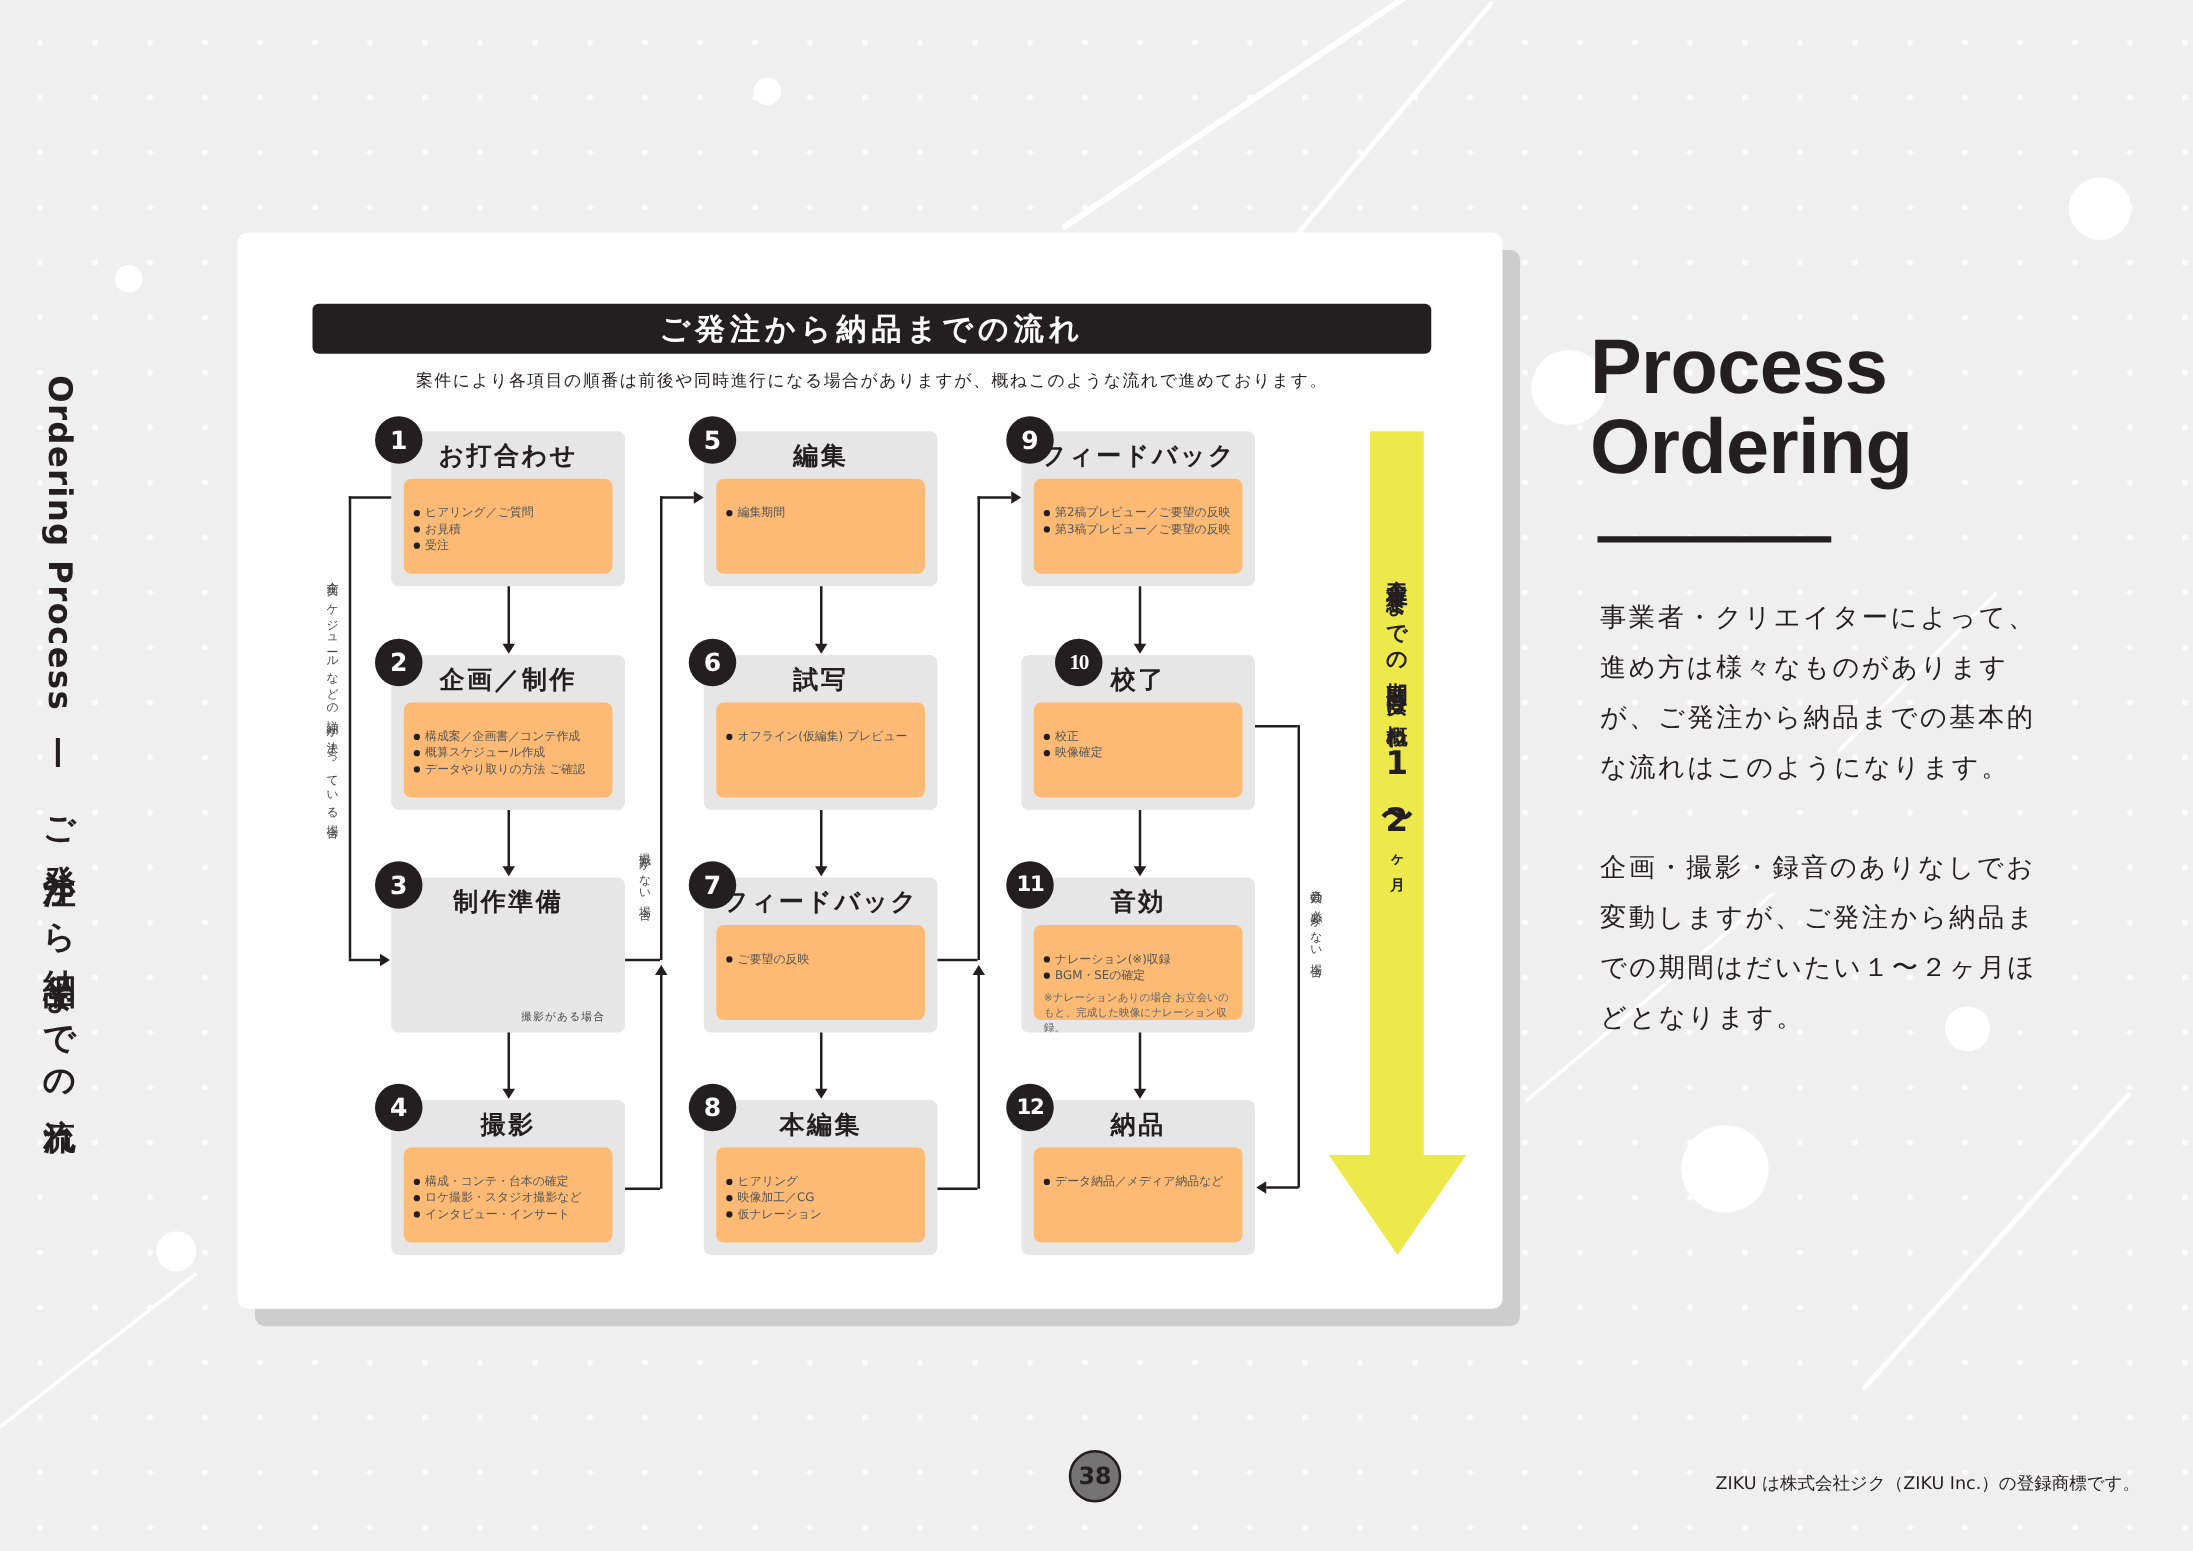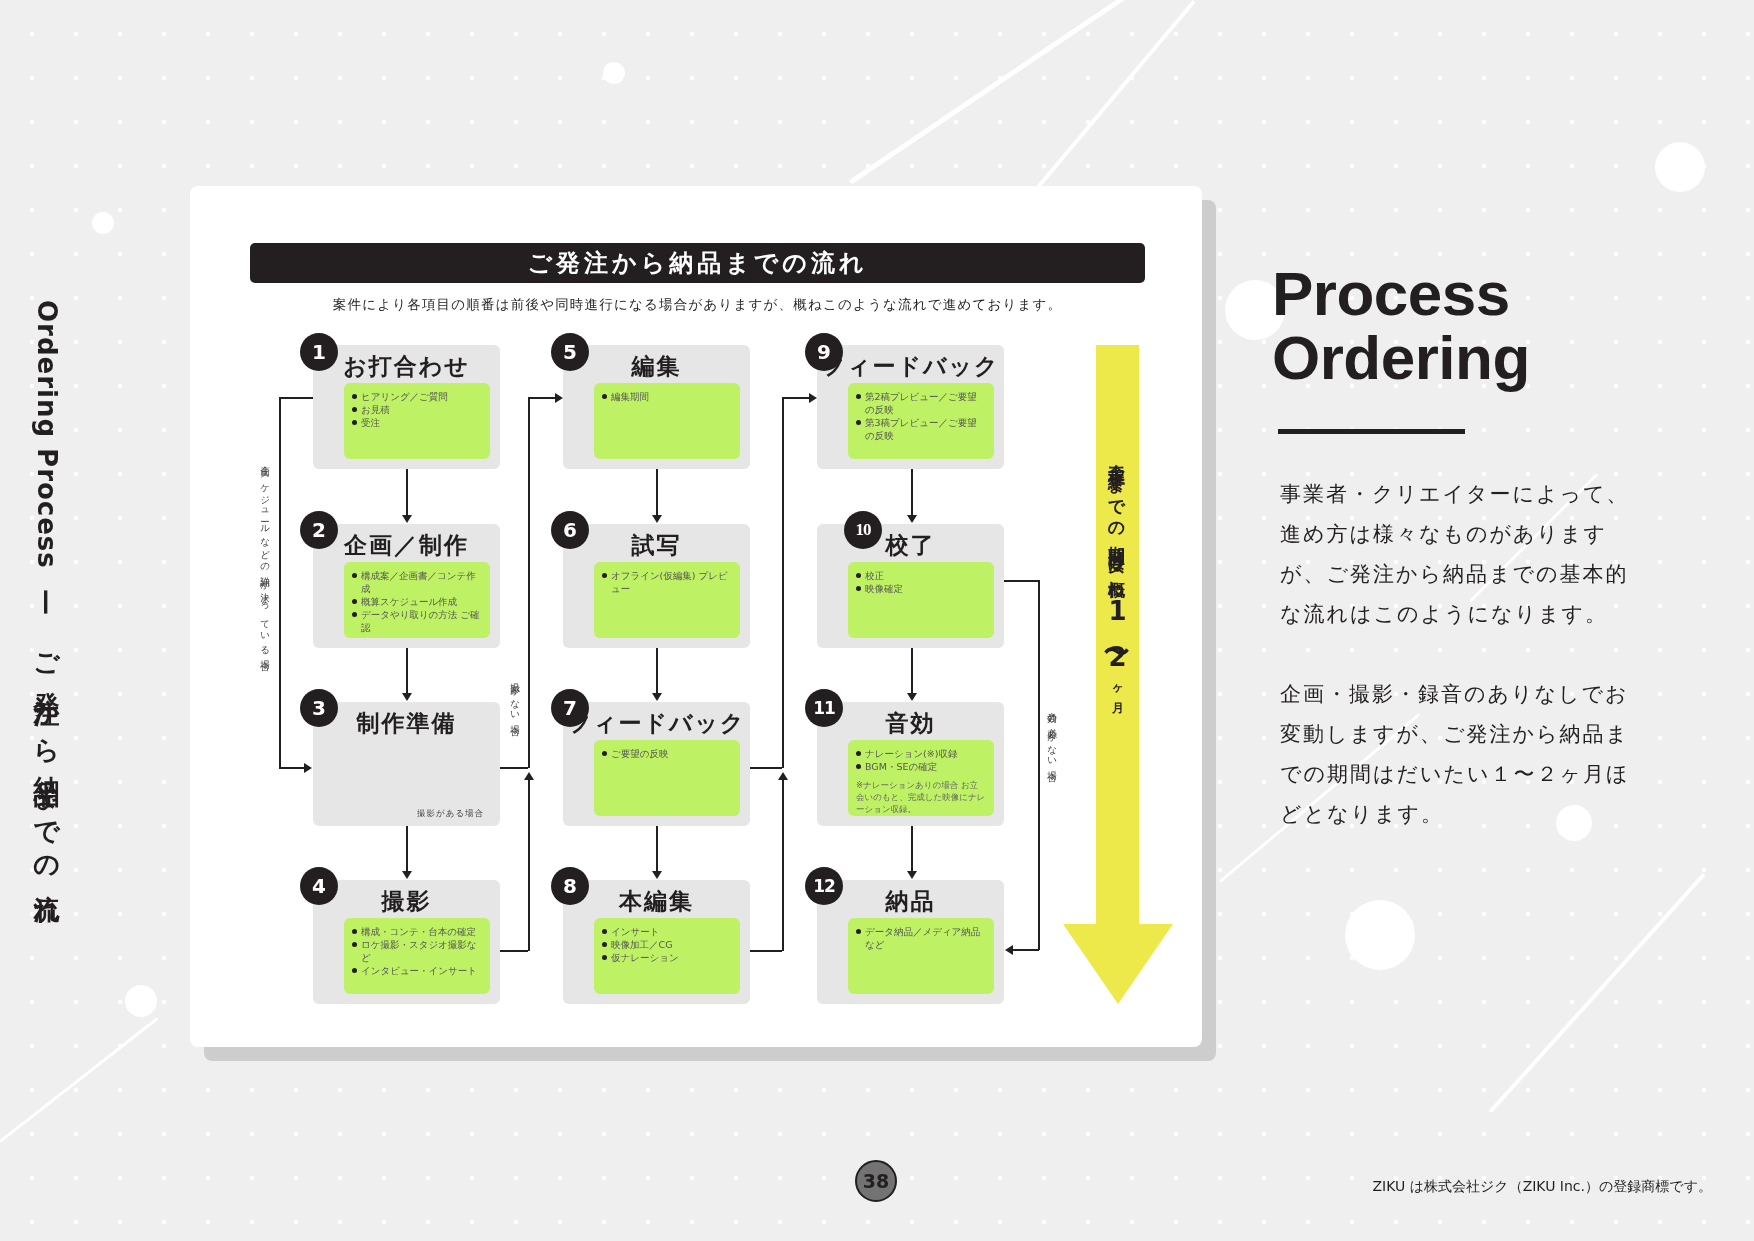--- a/index.html
+++ b/index.html
@@ -13,22 +13,22 @@
   .side-title{position:absolute;left:30px;top:300px;writing-mode:vertical-rl;
     font-size:26px;font-weight:bold;letter-spacing:1px;color:#231f20;}
   .side-title .jp{font-family:"DejaVu Serif","Liberation Serif",serif;font-size:26px;letter-spacing:6px;}
   .side-title .sep{display:inline-block;margin:10px 0;}
   .card-shadow{position:absolute;left:204px;top:200px;width:1012px;height:861px;background:#cdcdcd;border-radius:8px;}
   .card{position:absolute;left:190px;top:186px;width:1012px;height:861px;background:#fff;border-radius:8px;}
   .title-bar{position:absolute;left:250px;top:243px;width:895px;height:40px;background:#231f20;border-radius:5px;
     color:#fff;font-size:24px;font-weight:bold;letter-spacing:4px;display:flex;align-items:center;justify-content:center;}
   .subtitle{position:absolute;left:250px;top:296px;width:895px;text-align:center;font-size:13.5px;letter-spacing:1.2px;color:#231f20;}
   .step{position:absolute;width:187px;height:124px;background:#e6e6e6;border-radius:6px;}
-  .step .stitle{position:absolute;left:0;right:0;top:6px;text-align:center;font-size:23px;font-weight:bold;letter-spacing:2px;color:#231f20;}
-  .step .inner{position:absolute;left:10px;right:10px;top:38px;bottom:10px;background:#bef264;border-radius:6px;padding:7px 8px;box-sizing:border-box;margin-left:21px;}
+  .step .stitle{position:absolute;left:0;right:0;top:6px;text-align:center;font-size:20px;font-weight:bold;letter-spacing:2px;color:#231f20;}
+  .step .inner{position:absolute;left:10px;right:10px;top:38px;bottom:10px;background:#fdba74;border-radius:6px;padding:21px 8px;box-sizing:border-box;}
   .step .inner ul{list-style:none;margin:0;padding:0;}
   .step .inner li{font-size:9.5px;line-height:13px;color:#555;position:relative;padding-left:9px;}
   .step .inner li::before{content:"";position:absolute;left:0;top:4px;width:5px;height:5px;border-radius:50%;background:#231f20;}
   .step .inner .note{font-size:8.5px;line-height:12px;color:#666;margin-top:6px;}
   .badge{position:absolute;width:38px;height:38px;border-radius:50%;background:#231f20;color:#fff;font-weight:bold;
     font-size:20px;display:flex;align-items:center;justify-content:center;font-family:"DejaVu Sans",sans-serif;}
   .badge.two{font-size:17px;letter-spacing:-1px;}
   .ln{position:absolute;background:#231f20;}
   .ah-d{position:absolute;width:0;height:0;border-left:5px solid transparent;border-right:5px solid transparent;border-top:8px solid #231f20;}
   .ah-u{position:absolute;width:0;height:0;border-left:5px solid transparent;border-right:5px solid transparent;border-bottom:8px solid #231f20;}
@@ -149,21 +149,21 @@
     <li>ご要望の反映</li>
   </ul>
     </div>
 </div>
 <div class="badge" style="left:551px;top:689px;">7</div>
 
 <div class="step" style="left:563px;top:880px;">
   <div class="stitle">本編集</div>
   <div class="inner">
       <ul>
-    <li>インサート</li>
+    <li>ヒアリング</li>
     <li>映像加工／CG</li>
     <li>仮ナレーション</li>
   </ul>
     </div>
 </div>
 <div class="badge" style="left:551px;top:867px;">8</div>
 
 <div class="step" style="left:817px;top:345px;">
   <div class="stitle">フィードバック</div>
   <div class="inner">

